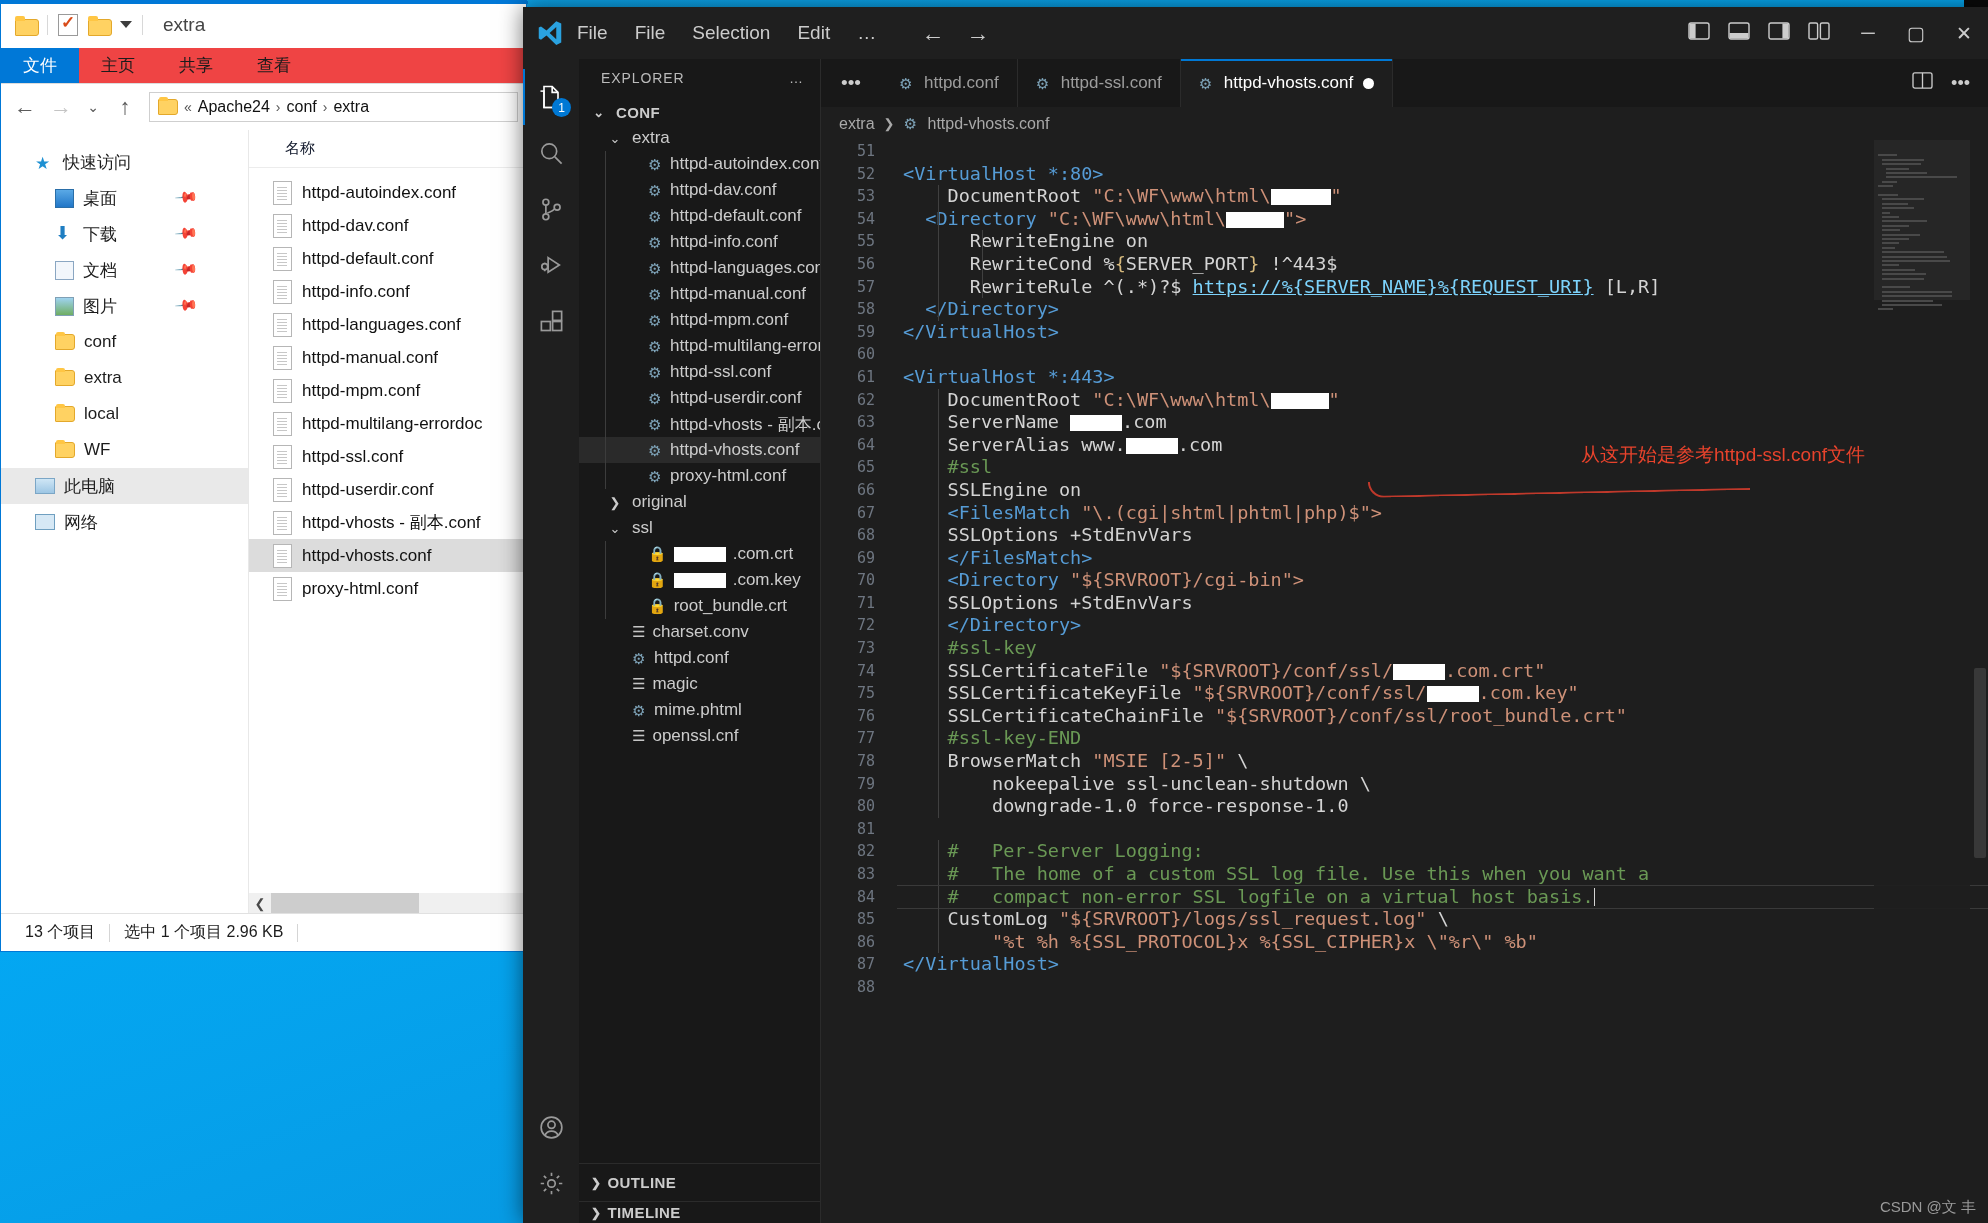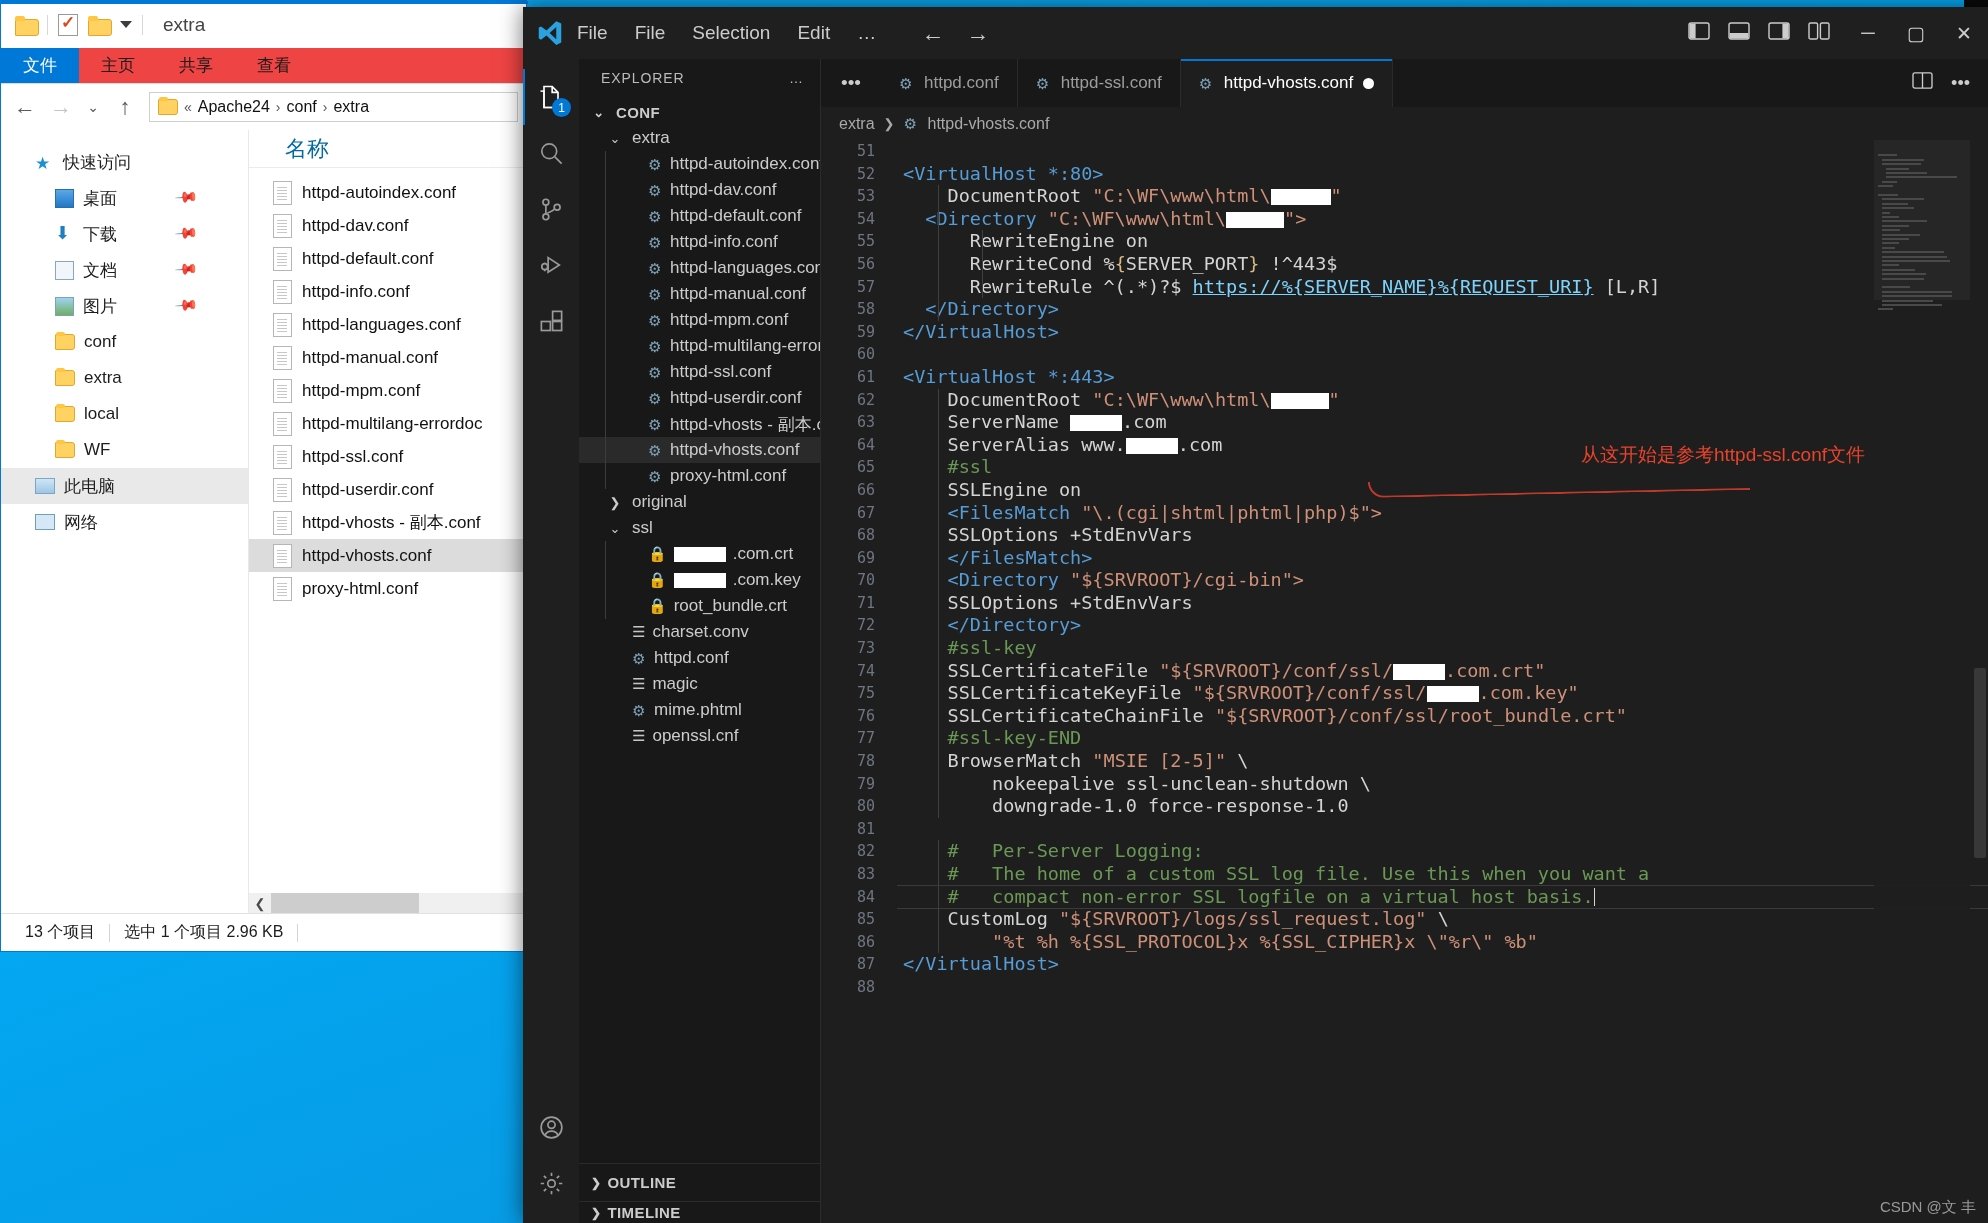--- a/index.html
+++ b/index.html
@@ -103,21 +103,21 @@
   .ico-doc { background: #f2f6fb; border: 1px solid #8aa6c2; }
   .ico-pic { background: linear-gradient(#9fd3f0,#6fae63); border: 1px solid #7fa0b5; }
   .ico-folder { width:20px;height:16px;background:#ffd262;border:1px solid #e3a82b;border-radius:1px 3px 3px 1px; position:relative;}
   .ico-folder:after{content:"";position:absolute;left:0;top:-3px;width:9px;height:4px;background:#ffc644;border-radius:2px 2px 0 0;}
   .ico-pc { width:20px;height:16px;background:linear-gradient(#cfe6f5,#9dc6e4); border:1px solid #7ba6c6; }
   .ico-net { width:20px;height:16px;background:#d6e8f5;border:1px solid #6f9fc0; }
 
   .exp-list-pane { flex: 1; background: #fff; display: flex; flex-direction: column; min-width:0;}
   .list-header {
     height: 38px; display: flex; align-items: center; padding-left: 36px;
-    font-size: 22px; color: #0369a1; border-bottom: 1px solid #ececec;
+    font-size: 15px; color: #0f172a; border-bottom: 1px solid #ececec;
   }
   .list-rows { flex: 1; overflow: hidden; padding-top: 8px; }
   .list-row {
     height: 33px; display: flex; align-items: center; gap: 10px; padding-left: 24px;
     font-size: 17px; color: #111;
   }
   .list-row.selected { background: #dcdcdc; }
   .file-ico {
     width: 19px; height: 24px; flex: none; background: #fff;
     border: 1px solid #b6b6b6; position: relative;

